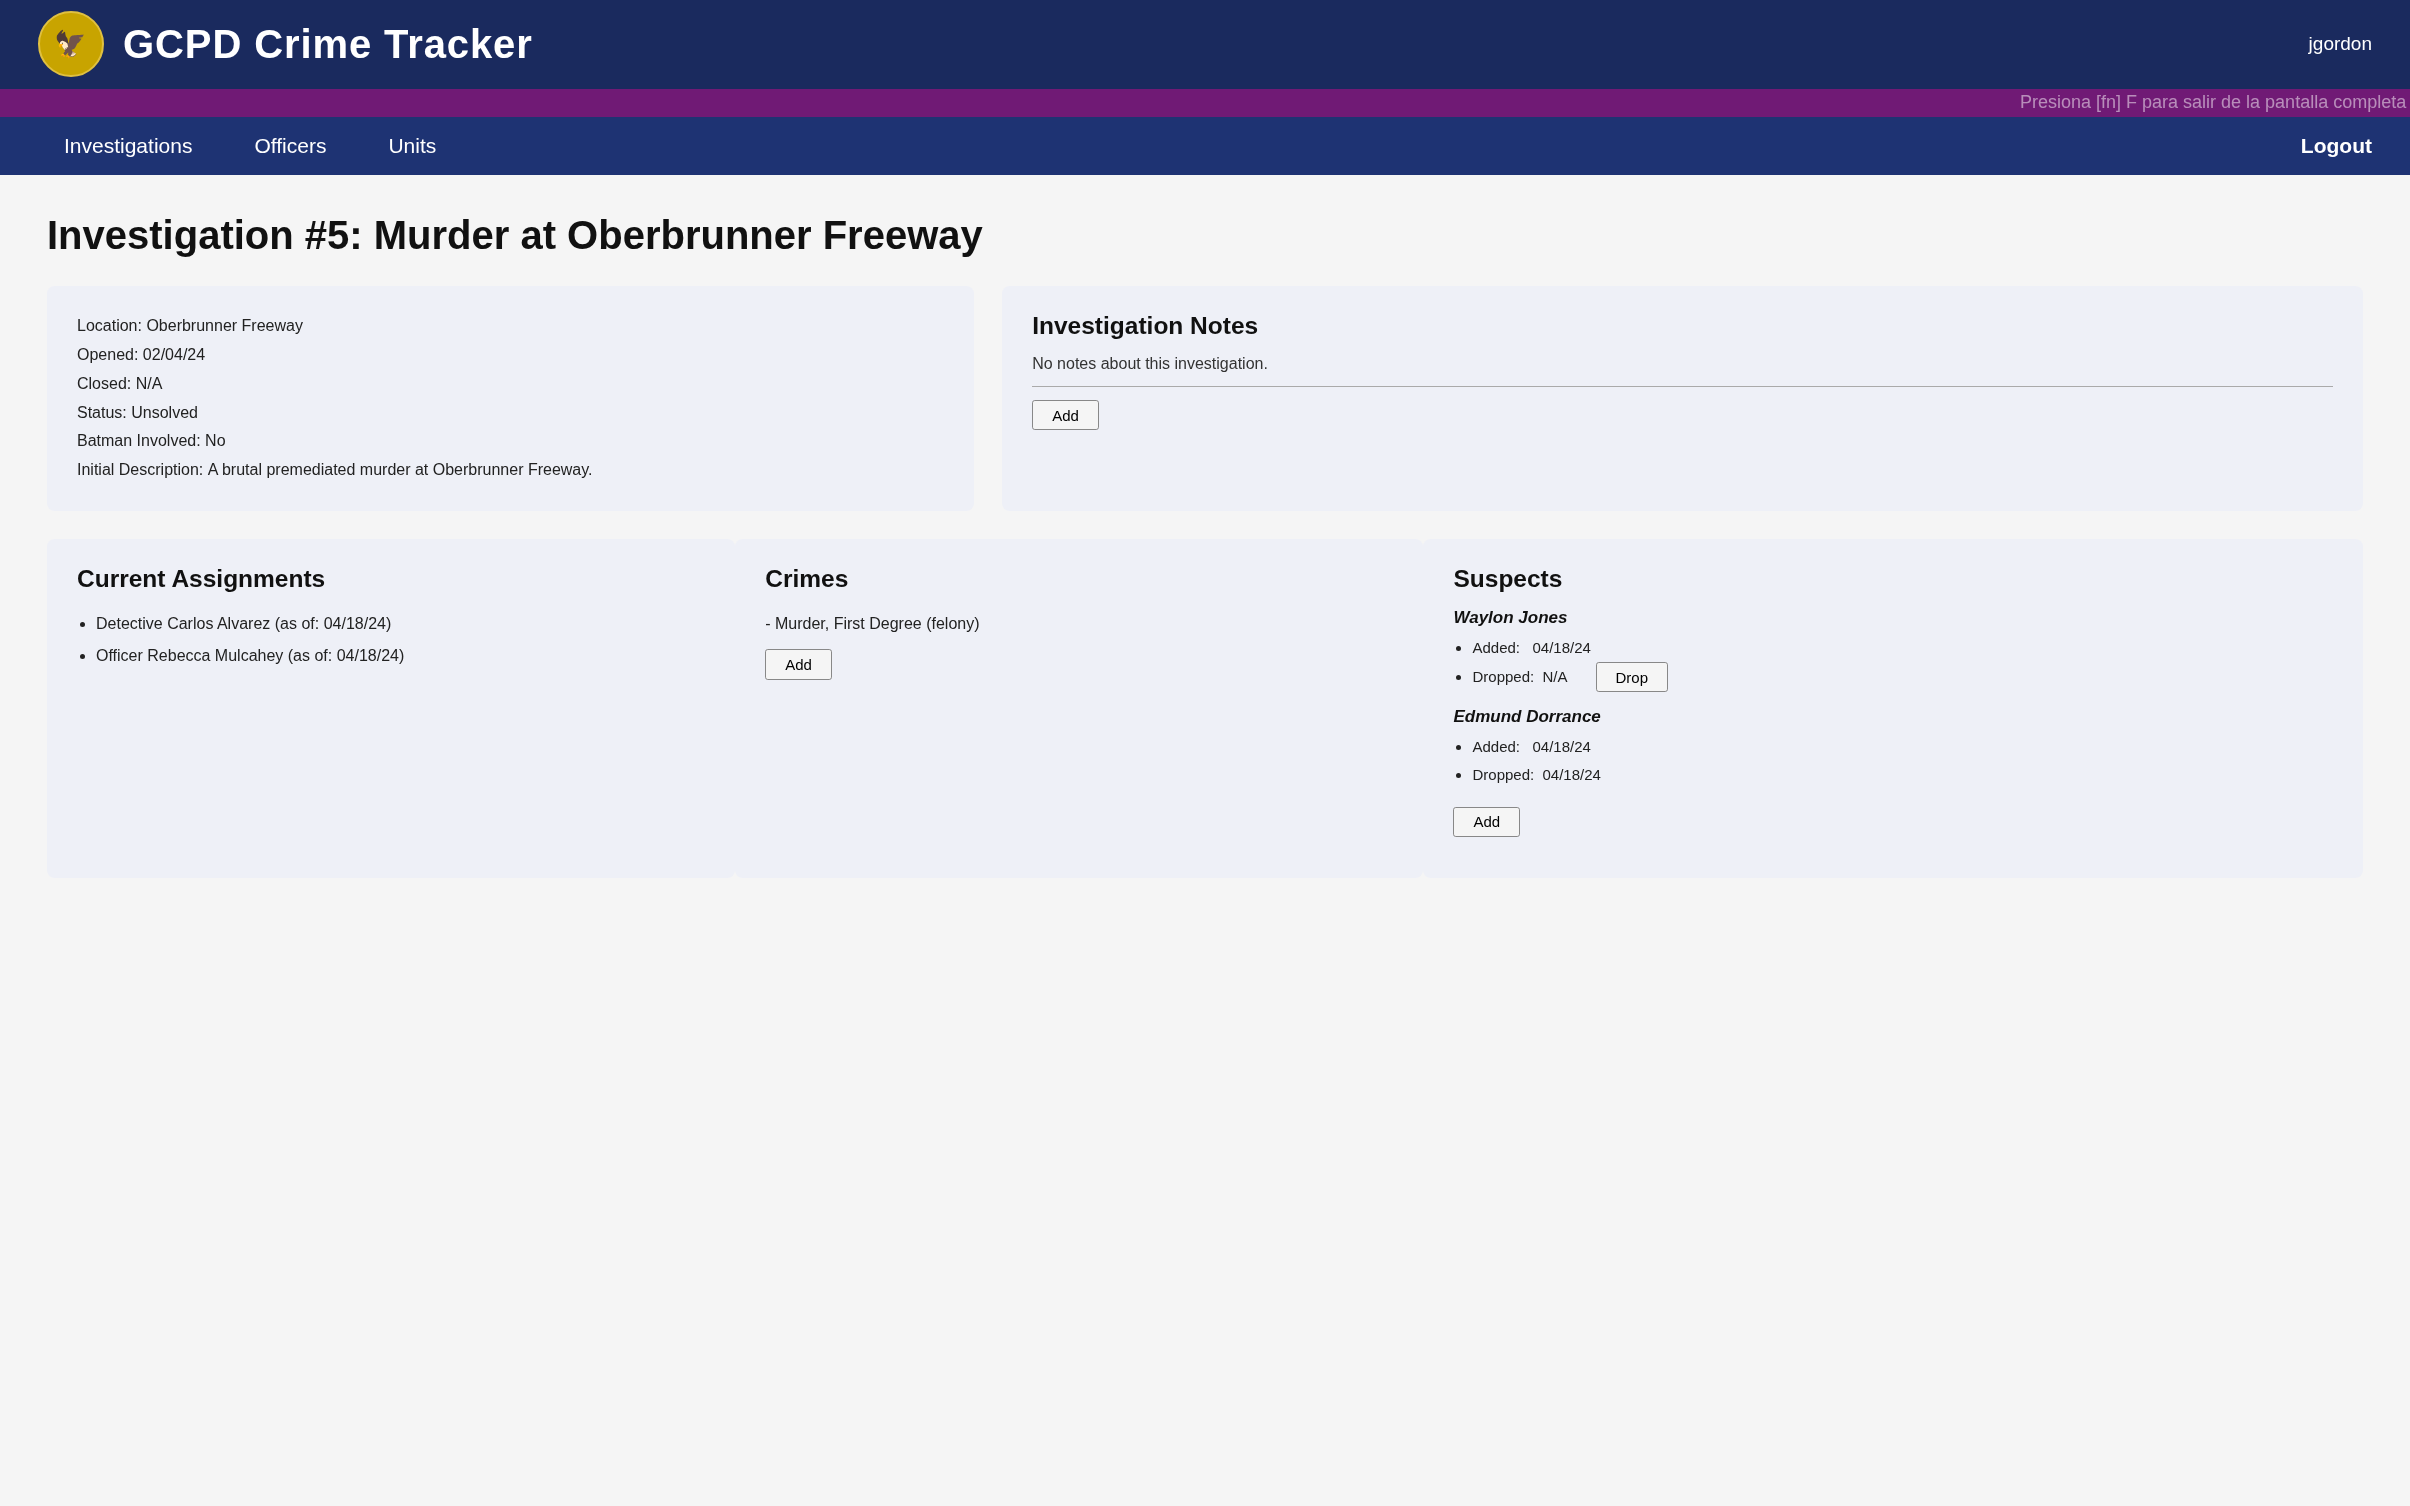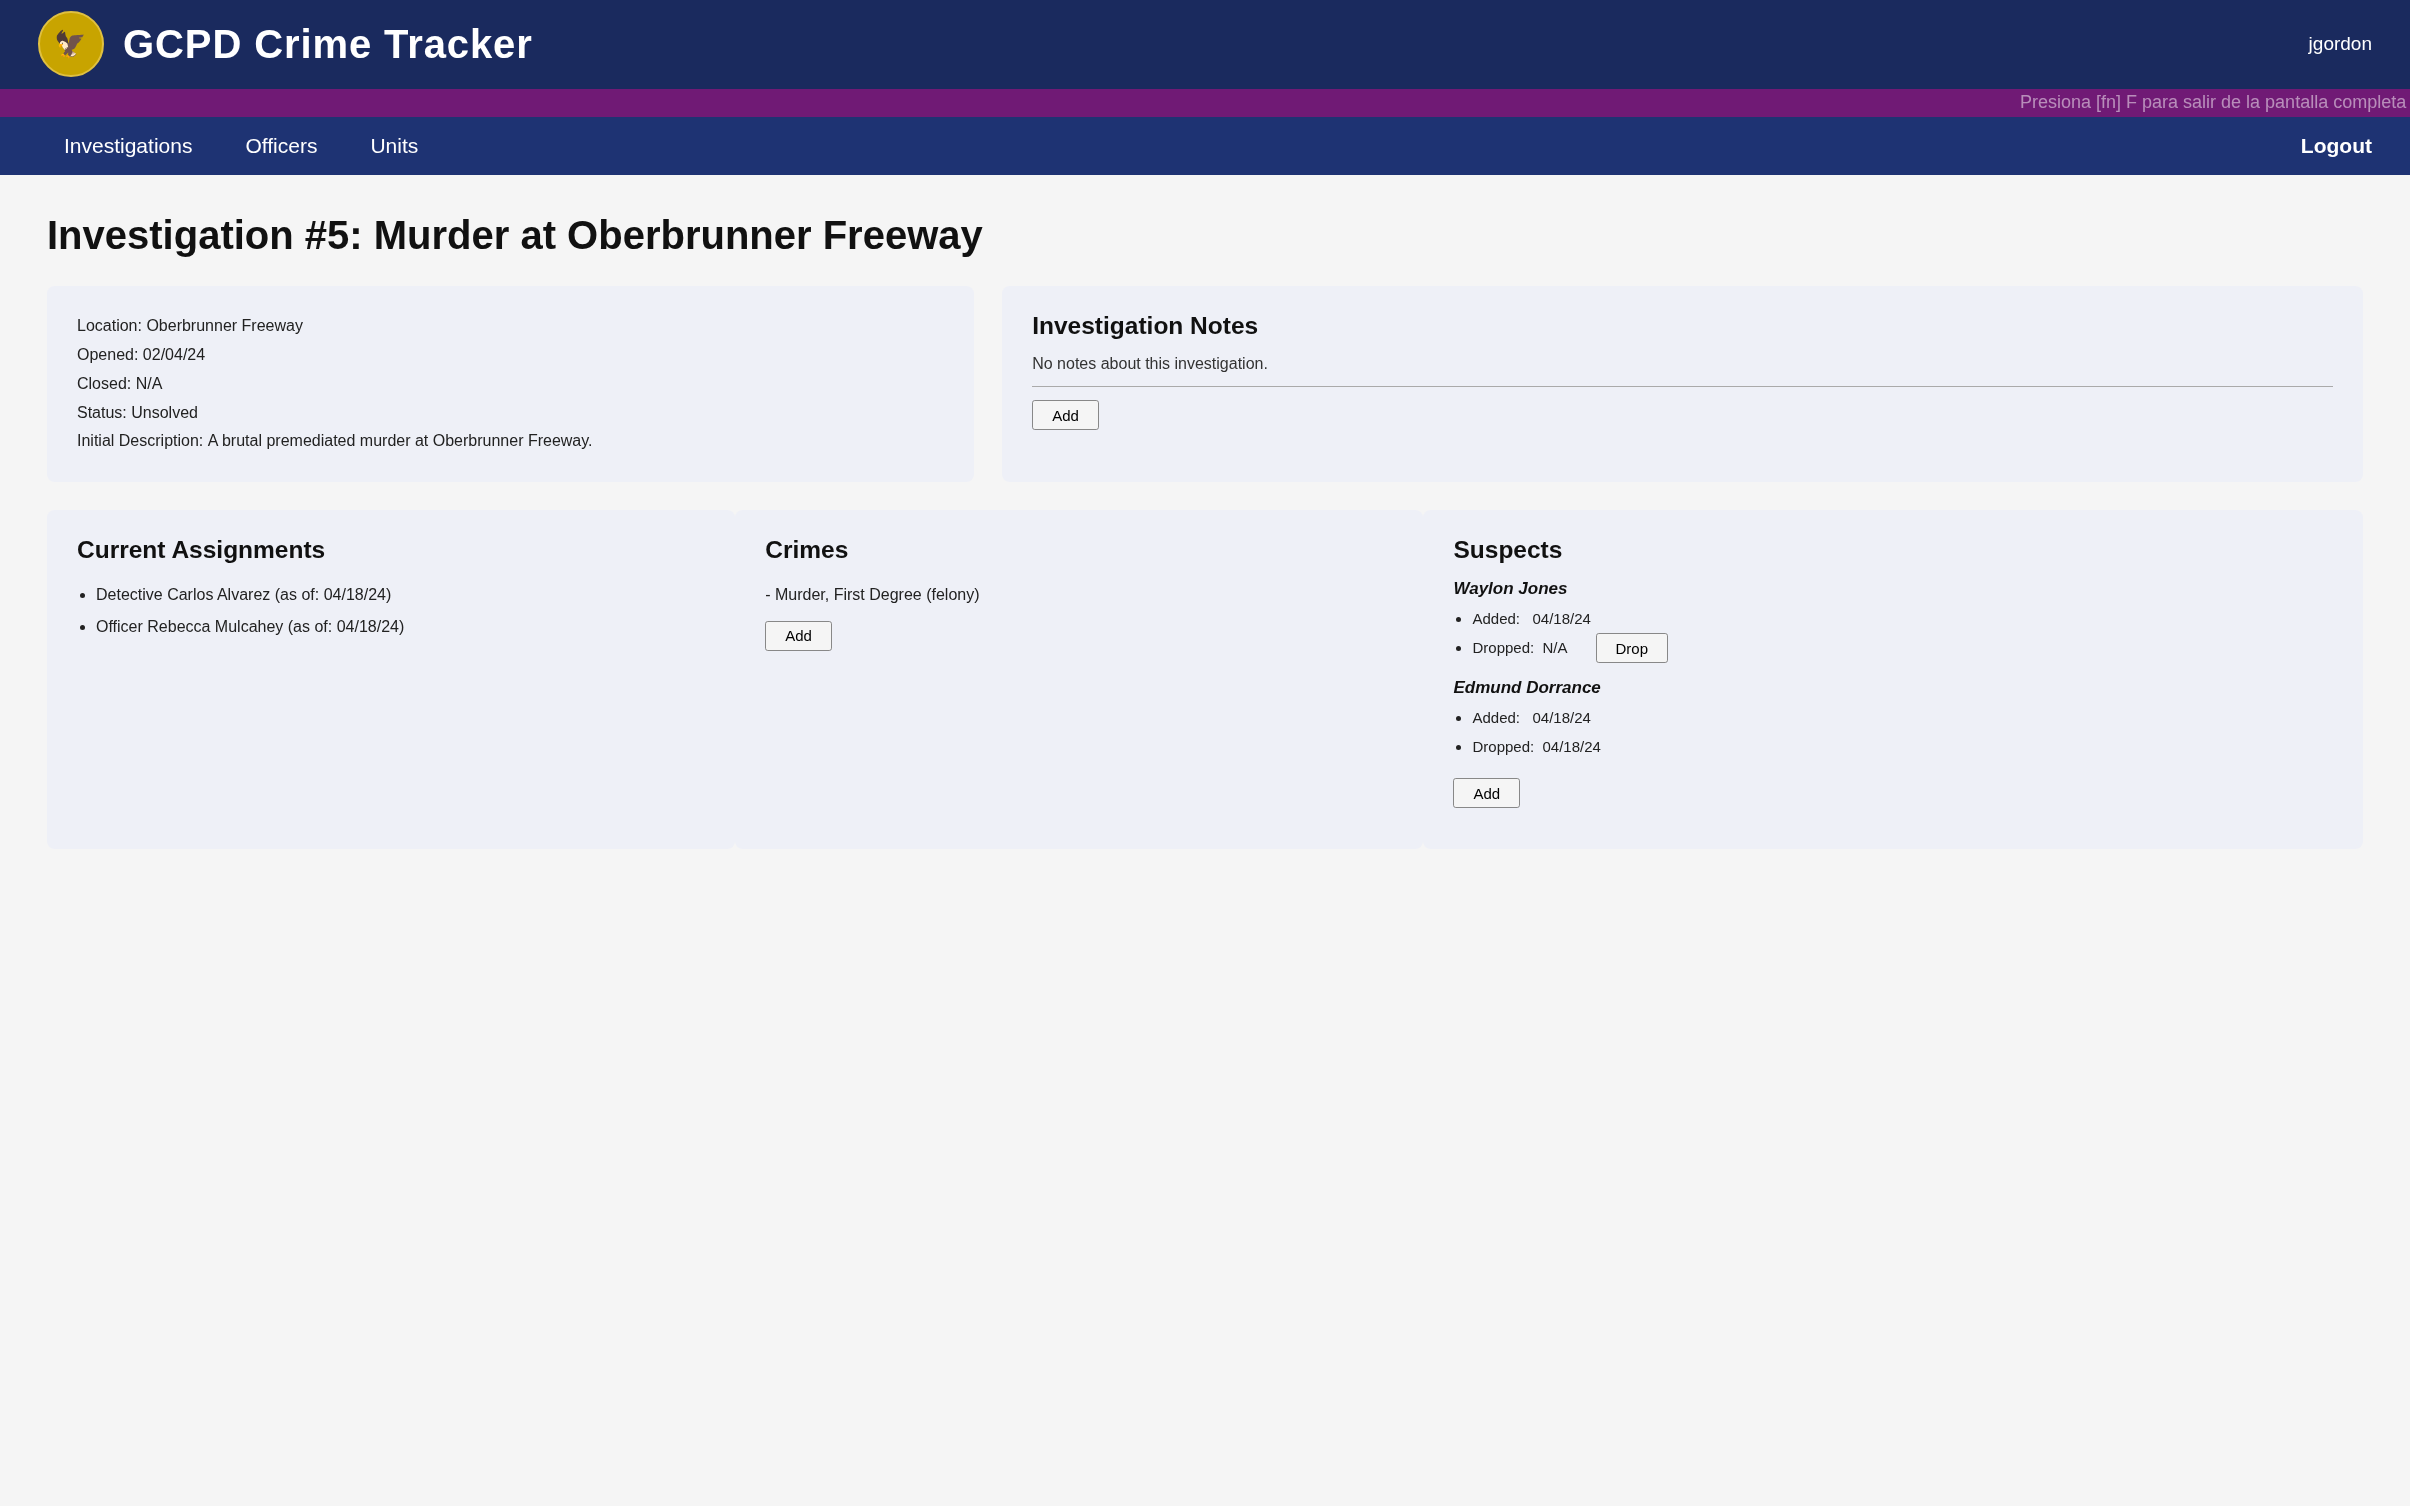--- a/index.html
+++ b/index.html
@@ -51,21 +51,21 @@
     
     .nav-bar {
       background: #1e3373;
       display: flex;
       align-items: center;
       padding: 0 38px;
       justify-content: space-between;
     }
     .nav-links {
       display: flex;
-      gap: 1px;
+      gap: 10px;
     }
     .nav-link {
       color: #ffffff;
       font-size: 21px;
       padding: 17px 26px;
       text-decoration: none;
       cursor: pointer;
       font-weight: 500;
     }
     .nav-logout {
@@ -233,20 +233,23 @@
         <span>Location:</span>&nbsp;<span>Oberbrunner Freeway</span>
       </div>
       <div class="overview-line">
         <span>Opened:</span>&nbsp;<span>02/04/24</span>
       </div>
       <div class="overview-line">
         <span>Closed:</span>&nbsp;<span>N/A</span>
       </div>
       <div class="overview-line">
         <span>Status:</span>&nbsp;<span>Unsolved</span>
+      </div>
+      <div class="overview-line">
+        <span>Batman Involved:</span>&nbsp;<span>No</span>
       </div>
       <div class="overview-line">
         <span>Initial Description:</span>&nbsp;<span>A brutal premediated murder at Oberbrunner Freeway.</span>
       </div>
     </div>
 
     <div class="card card-notes">
       <div class="card-title">Investigation Notes</div>
       <div class="notes-text">No notes about this investigation.</div>
       <hr class="notes-divider">

